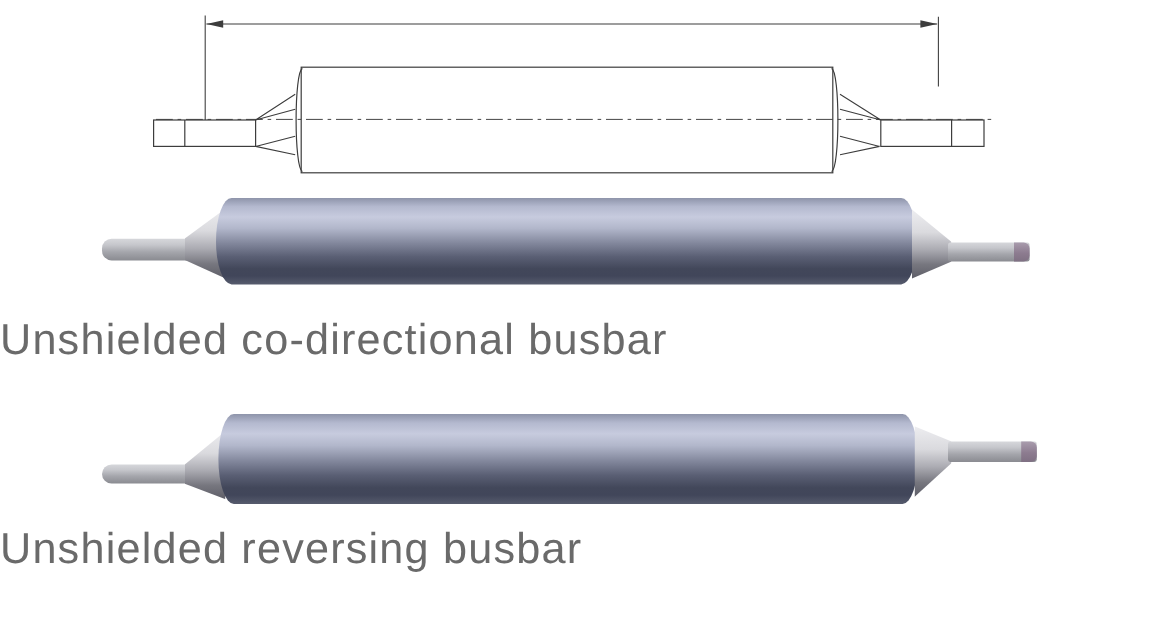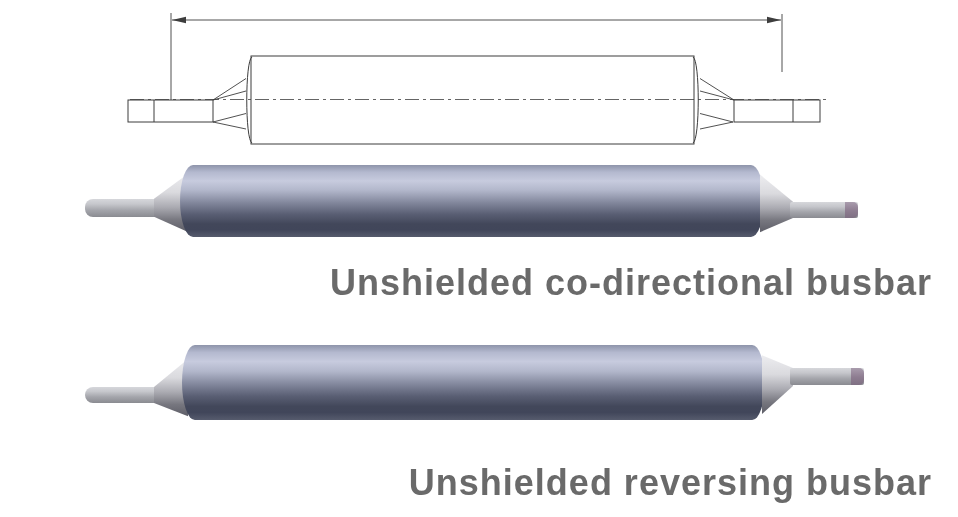--- a/index.html
+++ b/index.html
@@ -41,24 +41,23 @@
     border-radius:0 5px 5px 0;
   }
   .cone{position:absolute;}
   .cone-inner{
     width:100%;height:100%;
     background:linear-gradient(180deg,
       var(--cone_light) 0%, #dadade 35%, #ababb2 58%, #77777f 78%, var(--cone_dark) 100%);
   }
   
   .caption{
-    position:absolute;left:0;width:932px;text-align:right;
+    position:absolute;left:0;width:932px;text-align:left;
     color:var(--label_text);font-size:36px;letter-spacing:1px;
     white-space:nowrap;
-    font-weight:bold;
   }
 </style>
 </head>
 <body>
 
 <div id="stage">
 
   <svg id="drawing" width="958" height="152" viewBox="0 0 958 152">
 
     <line class="tline-thin" x1="172" y1="20" x2="781" y2="20"></line>
@@ -107,15 +106,15 @@
     </div>
     <div class="bar-body" style="left:182px;top:345px;width:583px;height:75px;border-radius:13px/38px;"></div>
     <div class="cone" style="left:762px;top:352px;width:31px;height:64px;">
       <div class="cone-inner" style="clip-path:polygon(100% 25%,0 5%,0 97%,100% 53%);"></div>
     </div>
     <div class="tab tab-right" style="left:790px;top:368px;width:74px;height:17px;">
       <div class="tab-tip"></div>
     </div>
   </div>
 
-  <div class="caption" style="top:462px;">Unshielded reversing busbar</div>
+  <div class="caption" style="top:436px;">Unshielded reversing busbar</div>
 
 </div>
 
 </body></html>

